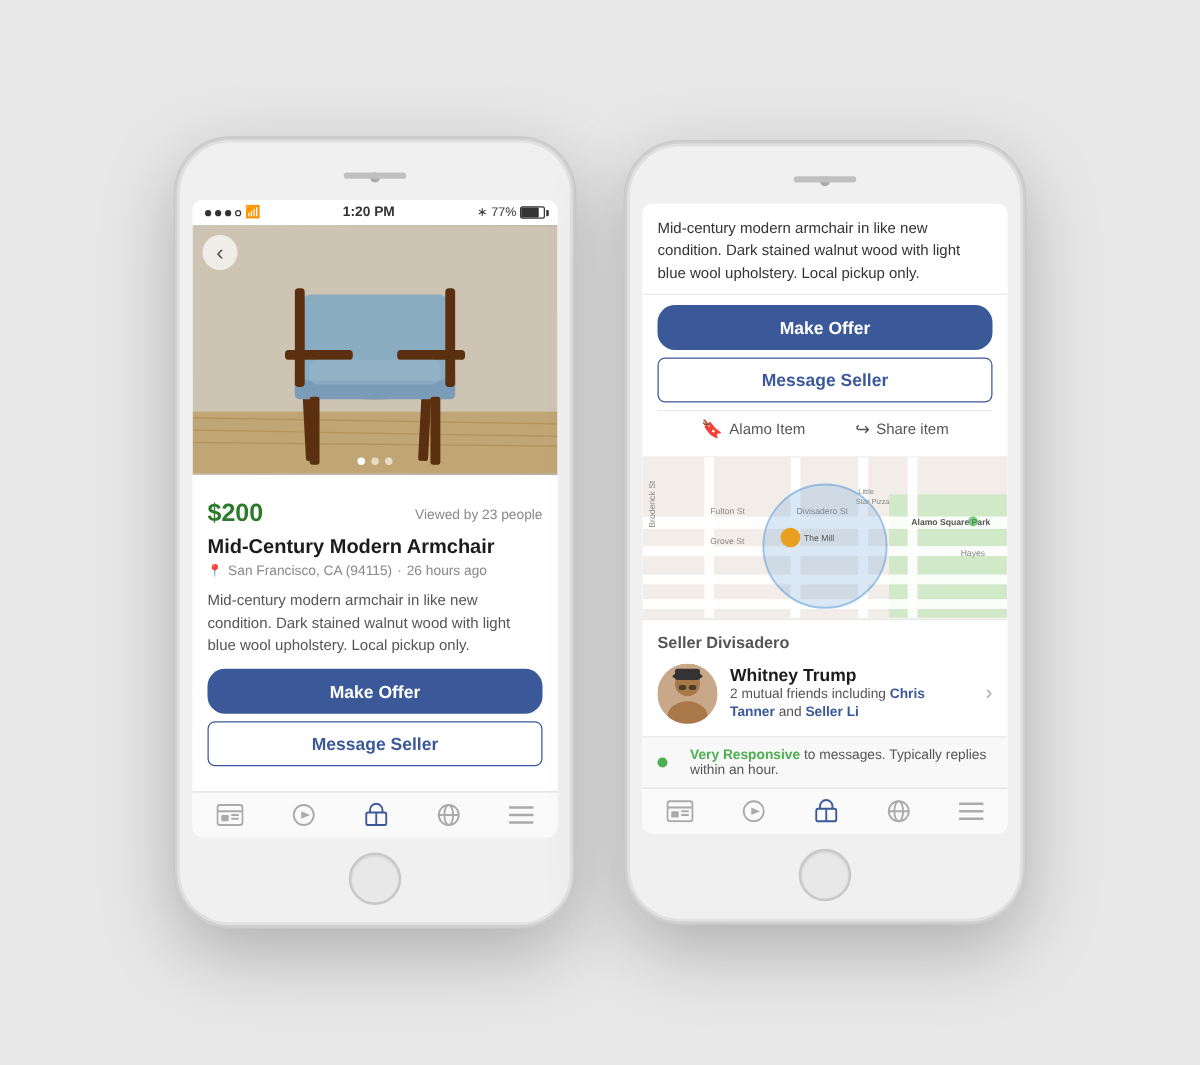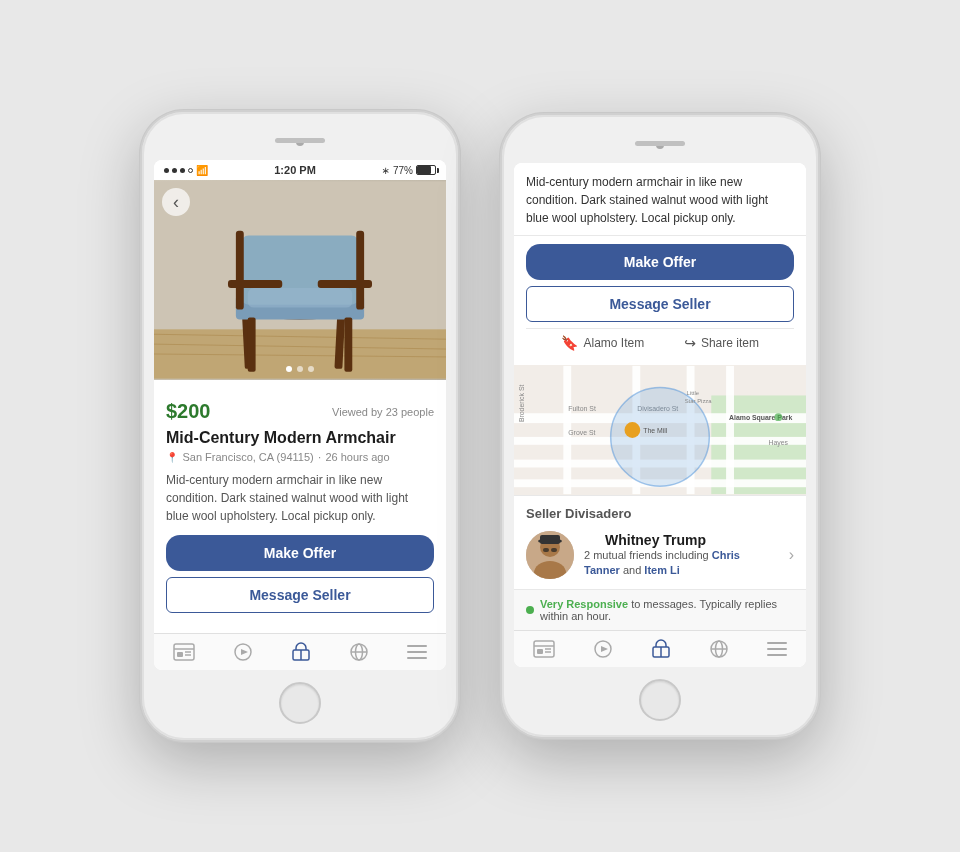--- a/index.html
+++ b/index.html
@@ -309,36 +309,35 @@
       border-radius: 50%;
       background: #c8b8a8;
       overflow: hidden;
       flex-shrink: 0;
     }
     .seller-info { flex: 1; }
     .seller-name {
       font-size: 14px;
       font-weight: 700;
       color: #1c1c1c;
-      margin-left: 21px;
     }
     .seller-mutual {
       font-size: 11px;
       color: #555;
       line-height: 1.4;
     }
     .seller-mutual strong { color: #3b5998; font-weight: 600; }
     .chevron-right {
       color: #aaa;
       font-size: 16px;
     }
     .responsive-badge {
       display: flex;
       align-items: center;
-      gap: 6px;
+      gap: 18px;
       padding: 8px 12px;
       background: #f8f8f8;
       border-top: 1px solid #e8e8e8;
       font-size: 11px;
       color: #555;
     }
     .green-dot {
       width: 8px; height: 8px;
       background: #4caf50;
       border-radius: 50%;
@@ -556,21 +555,21 @@
               <ellipse cx="24" cy="10" rx="12" ry="3" fill="#333"></ellipse>
               <rect x="14" y="4" width="20" height="9" rx="2" fill="#333"></rect>
 
               <rect x="17" y="17" width="6" height="4" rx="2" fill="#222" opacity="0.7"></rect>
               <rect x="25" y="17" width="6" height="4" rx="2" fill="#222" opacity="0.7"></rect>
             </svg>
           </div>
           <div class="seller-info">
             <div class="seller-name">Whitney Trump</div>
             <div class="seller-mutual">
-              2 mutual friends including <strong>Chris Tanner</strong> and <strong>Item Li</strong>
+              2 mutual friends including <strong>Chris Tanner</strong> and <strong>Seller Li</strong>
             </div>
           </div>
           <div class="chevron-right">›</div>
         </div>
       </div>
 
       <div class="responsive-badge">
         <div class="green-dot"></div>
         <span>
           <span class="responsive-text">Very Responsive</span>

